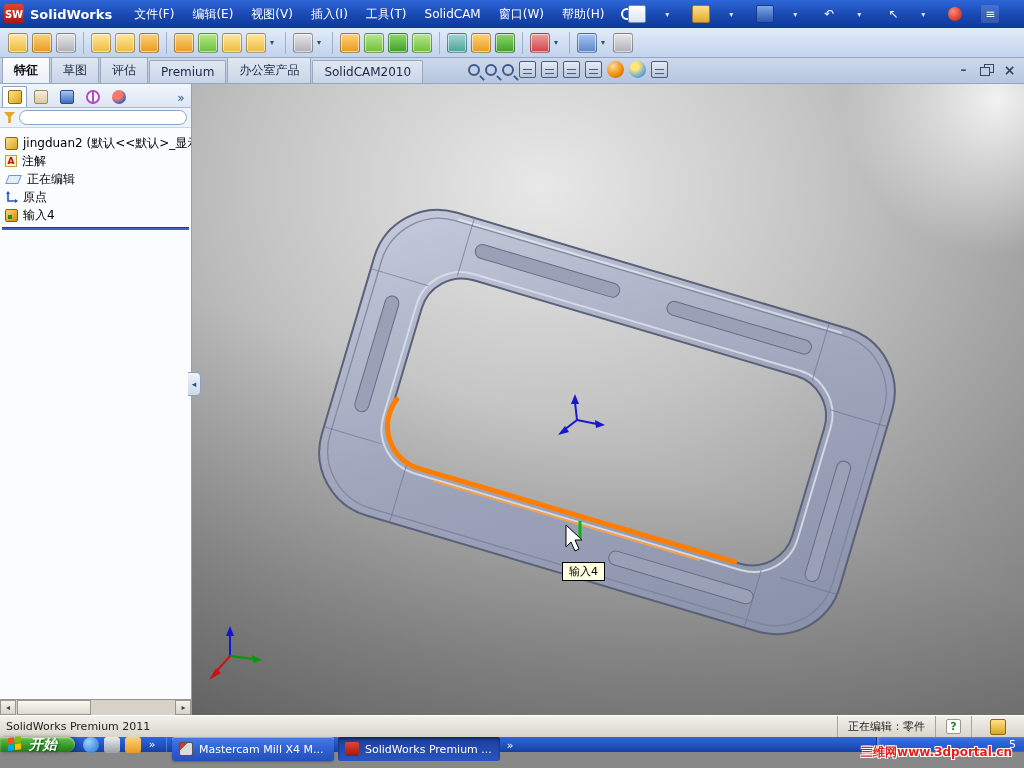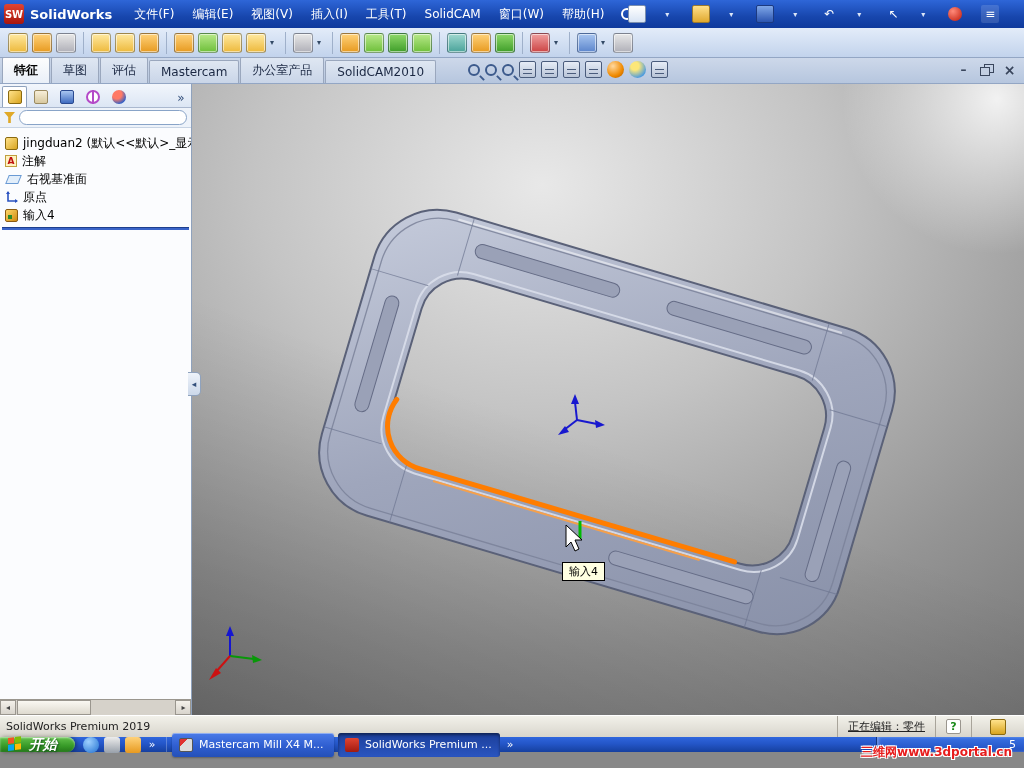--- a/index.html
+++ b/index.html
@@ -129,21 +129,21 @@
       radial-gradient(ellipse 950px 760px at 42% 16%, #e8e8e8 0%, #c4c4c4 30%, #949494 62%, #6a6a6a 95%);
   }
   .vsvg { position:absolute; inset:0; }
   .vtooltip { position:absolute; left:370px; top:478px; background:#ffffe1; border:1px solid #000;
     font-size:11px; padding:1px 6px; color:#000; white-space:nowrap; }
 
   
   .statusbar { position:absolute; top:715px; left:0; right:0; height:22px; background:linear-gradient(#f2f1ea,#d8d5cc);
     border-top:1px solid #ffffff; display:flex; align-items:center; font-size:11px; color:#222; padding-left:6px; }
   .sb-right { margin-left:auto; display:flex; align-items:center; height:100%; }
-  .sb-box { border-left:1px solid #a8a49a; height:100%; display:flex; align-items:center; padding:4px 10px; white-space:nowrap;text-decoration:underline; }
+  .sb-box { border-left:1px solid #a8a49a; height:100%; display:flex; align-items:center; padding:4px 10px; white-space:nowrap; }
   .q-icon { width:15px; height:15px; border:1px solid #9a968e; background:#fff; position:relative; border-radius:2px; }
   .q-icon::after { content:"?"; position:absolute; inset:0; display:flex; align-items:center; justify-content:center;
     color:#1a8a1a; font-weight:bold; font-size:11px; }
   .sb-chip { width:16px; height:16px; background:linear-gradient(#ffe28a,#d9a520); border:1px solid #8a6a10; border-radius:2px; margin:0 8px; }
 
   
   .taskbar { position:absolute; top:737px; left:0; right:0; height:15px;
     background:linear-gradient(#2f66dd,#2456c8 45%,#16409f); display:flex; align-items:stretch; z-index:20; }
   .start-btn { display:flex; align-items:center; gap:6px; padding:0 18px 0 8px; flex:none;
     background:linear-gradient(#63c24c,#379a28 60%,#25781a); border-radius:0 12px 12px 0;
@@ -152,21 +152,21 @@
   .flag { width:15px; height:15px; position:relative; transform:skewY(-8deg); flex:none; }
   .flag::before { content:""; position:absolute; width:6px; height:6px; background:#f35325;
     box-shadow:7px 0 0 #81bc06, 0 7px 0 #05a6f0, 7px 7px 0 #ffba08; }
   .qlaunch { display:flex; align-items:center; gap:5px; padding:0 8px; border-right:1px solid rgba(255,255,255,.25); }
   .qicon { width:16px; height:16px; border-radius:3px; flex:none; }
   .q1 { background:radial-gradient(circle at 35% 30%,#9ed0ff,#1f6fd0); border-radius:50%; }
   .q2 { background:linear-gradient(#ececec,#98a0aa); }
   .q3 { background:linear-gradient(#ffd27a,#e79a20); }
   .qmore { width:12px; height:16px; position:relative; }
   .qmore::after { content:"\00BB"; position:absolute; inset:0; color:#fff; font-size:11px; display:flex; align-items:center; justify-content:center; }
-  .tasks { display:flex; align-items:center; gap:4px; flex:1; padding:0 5px; min-width:0; }
+  .tasks { display:flex; align-items:flex-start; gap:4px; flex:1; padding:0 5px; min-width:0; }
   .task-btn { display:flex; align-items:center; gap:6px; width:162px; height:24px; padding:0 7px; border-radius:3px; flex:none;
     background:linear-gradient(#4a7ae8,#2f5ed0 55%,#2450b8); box-shadow:inset 0 1px 0 rgba(255,255,255,.4), 0 1px 2px rgba(0,0,0,.3);
     color:#fff; font-size:11px; white-space:nowrap; overflow:hidden; }
   .task-btn.active { background:linear-gradient(#1c3f9a,#2a55c0); box-shadow:inset 0 2px 3px rgba(0,0,0,.45); }
   .task-icon { width:14px; height:14px; border-radius:2px; flex:none; }
   .tic-mastercam { background:linear-gradient(135deg,#e03030 0 30%,#dcdcdc 30%); border:1px solid #555; }
   .tic-sw { background:linear-gradient(#e04432,#a01a10); }
   .tic-cimco { background:linear-gradient(#9ec6f0,#2a62b8); }
   .task-label { overflow:hidden; text-overflow:ellipsis; }
   .tray { width:148px; flex:none; background:linear-gradient(#3a72e4,#1f4fc0); border-left:1px solid #15367e;
@@ -244,21 +244,21 @@
     <span class="sep"></span>
     <span class="c cb"></span>
     <span class="dd2"></span>
     <span class="c cgy"></span>
   </div>
 
   <div class="tabrow">
     <span class="tab active">特征</span>
     <span class="tab">草图</span>
     <span class="tab">评估</span>
-    <span class="tab">Mastercam</span>
+    <span class="tab">Premium</span>
     <span class="tab">办公室产品</span>
     <span class="tab">SolidCAM2010</span>
     <div class="headsup">
       <span class="hchip mag2"></span>
       <span class="hchip mag2"></span>
       <span class="hchip mag2"></span>
       <span class="hchip hcube"></span>
       <span class="hchip hcube"></span>
       <span class="hchip hcube"></span>
       <span class="hchip hcube"></span>
@@ -300,21 +300,21 @@
       <div class="trow">
         <span class="tic tic-part"></span>
         <span class="tlabel">jingduan2 (默认&lt;&lt;默认&gt;_显示</span>
       </div>
       <div class="trow child">
         <span class="tic tic-ann"></span>
         <span class="tlabel">注解</span>
       </div>
       <div class="trow child">
         <span class="tic tic-plane"></span>
-        <span class="tlabel">右视基准面</span>
+        <span class="tlabel">正在编辑</span>
       </div>
       <div class="trow child">
         <svg class="tic" width="13" height="13">
           <path d="M3 1 V10 H12" stroke="#2a52c0" stroke-width="1.6" fill="none"></path>
           <path d="M1 3 L3 0 L5 3 Z M10 8 L13 10 L10 12 Z" fill="#2a52c0"></path>
         </svg>
         <span class="tlabel">原点</span>
       </div>
       <div class="trow child">
         <span class="tic tic-imp"></span>
@@ -377,21 +377,21 @@
         <line x1="38" y1="572" x2="23" y2="589" stroke="#cc1111"></line>
           <polygon points="24,584 29,589 17,596" fill="#cc1111"></polygon>
       </g>
       <line x1="388" y1="437" x2="388" y2="455" stroke="#00bb00" stroke-width="3"></line>
       <path d="M374 441 L374 463 L379 458 L383 467 L387 465 L383 456 L390 456 Z" fill="#ffffff" stroke="#000000" stroke-width="1"></path>
     </svg>
     <div class="vtooltip">输入4</div>
   </div>
 
   <div class="statusbar">
-    <span>SolidWorks Premium 2019</span>
+    <span>SolidWorks Premium 2011</span>
     <div class="sb-right">
       <div class="sb-box">
         <span>正在编辑：零件</span>
       </div>
       <div class="sb-box">
           <span class="q-icon"></span>
         </div>
       <div class="sb-box">
           <span class="sb-chip"></span>
         </div>

